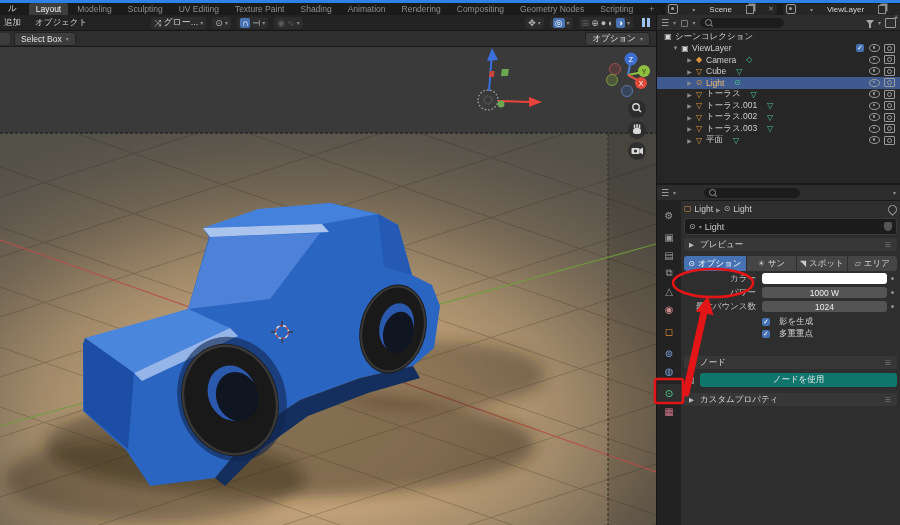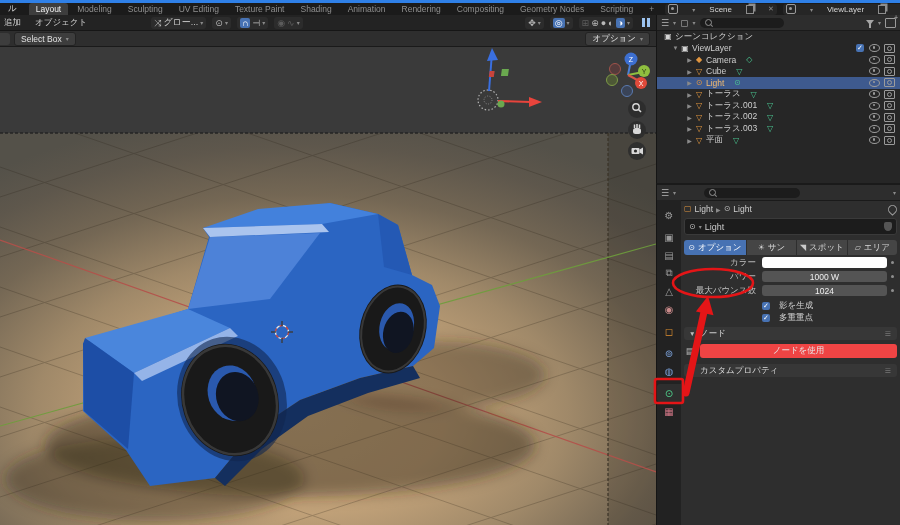--- a/index.html
+++ b/index.html
@@ -86,21 +86,21 @@
   .prow{display:flex;align-items:center;height:13px;margin-top:1px}
   .prow:first-of-type{margin-top:3px}
   .plabel{width:72px;text-align:right;padding-right:6px;color:#c3c3c3;font-size:8.5px;white-space:nowrap}
   .pfield{flex:1;height:11px;background:#545454;border-radius:3px;color:#f0f0f0;display:flex;align-items:center;justify-content:center;font-size:8.5px}
   .pfield.colorbar{background:#fff}
   .animdot{width:10px;display:flex;justify-content:center}
   .animdot i{width:3px;height:3px;border-radius:50%;background:#8e8e8e}
   .cbrow{display:flex;align-items:center;height:11px;margin-left:78px;gap:4px;margin-top:1px}
   .cbrow .lbl{color:#cfcfcf;font-size:8.5px}
   .usenodes{display:flex;align-items:center;margin-top:4px;height:14px;gap:4px}
-  .usenodes .nbtn{flex:1;height:14px;background:#ef4444;border-radius:3px;color:#e8e8e8;display:flex;align-items:center;justify-content:center;font-size:8.5px}
+  .usenodes .nbtn{flex:1;height:14px;background:#0f766e;border-radius:3px;color:#e8e8e8;display:flex;align-items:center;justify-content:center;font-size:8.5px}
   .nico{width:12px;text-align:center;color:#bbb;font-size:9px}
 
   
   #overlay{left:0;top:0;width:900px;height:525px;pointer-events:none}
 </style>
 </head>
 <body>
 
 <div id="stage">
 
@@ -471,20 +471,25 @@
         <span>Light</span>
         <span class="pinico"></span>
       </div>
       <div class="namerow">
         <span class="hico" style="font-size:8px">⊙</span>
         <span class="chev">▾</span>
         <span>Light</span>
         <span class="shield"></span>
       </div>
 
+      <div class="phdr">
+        <span class="twist">▶</span>
+        <span>プレビュー</span>
+        <span class="grip">☰</span>
+      </div>
 
 
       <div class="typerow">
         <span class="typebtn on">
           <span class="tico">⊙</span>
           <span>オプション</span>
         </span>
         <span class="typebtn">
           <span class="tico">☀</span>
           <span>サン</span>
@@ -522,21 +527,21 @@
       </div>
       <div class="cbrow" style="margin-top:3px">
         <span class="ckbox">✓</span>
         <span class="lbl">影を生成</span>
       </div>
       <div class="cbrow">
         <span class="ckbox">✓</span>
         <span class="lbl">多重重点</span>
       </div>
 
-      <div class="phdr" style="margin-top:4px">
+      <div class="phdr" style="margin-top:17px">
         <span class="twist">▼</span>
         <span>ノード</span>
         <span class="grip">☰</span>
       </div>
       <div class="usenodes">
         <span class="nico">▤</span>
         <span class="nbtn">ノードを使用</span>
       </div>
 
       <div class="phdr" style="margin-top:6px">

